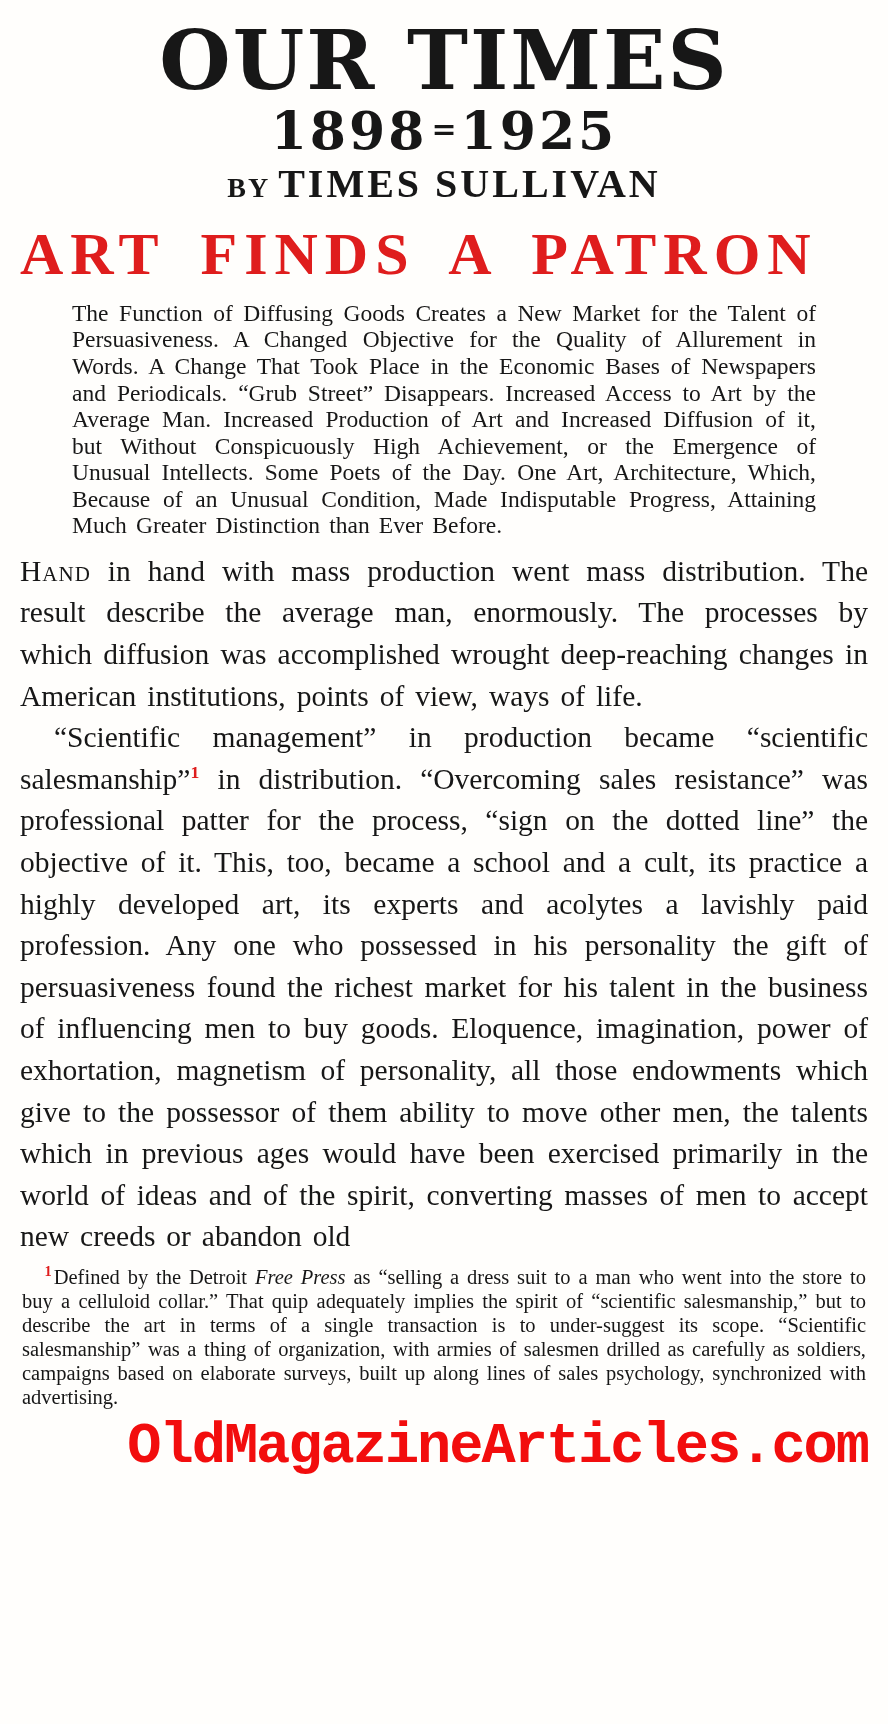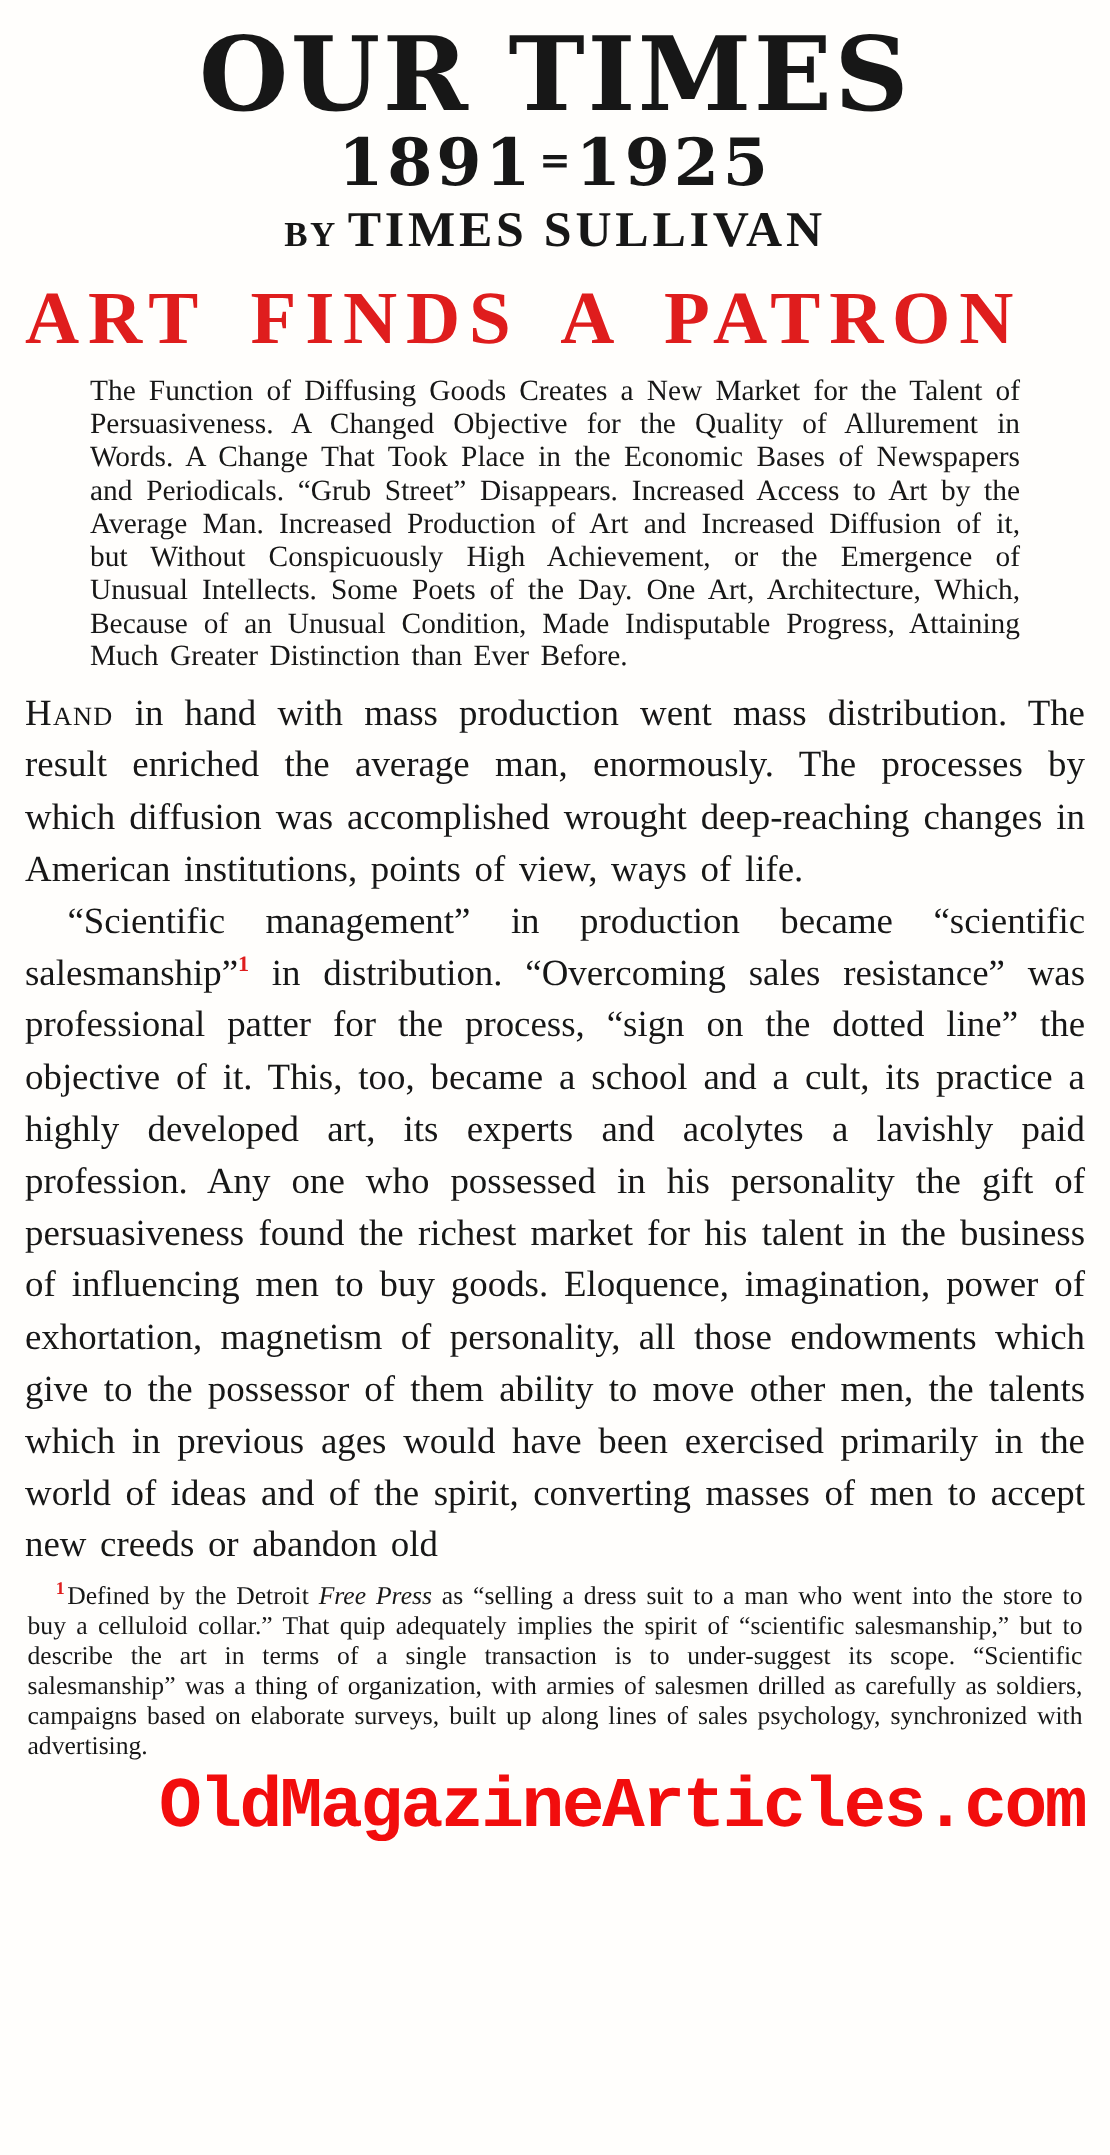--- a/index.html
+++ b/index.html
@@ -140,36 +140,36 @@
 </style>
 </head>
 <body>
 
 <div class="page">
 
   <header class="masthead">
     <h1 class="magazine-title">OUR TIMES</h1>
 
     <div class="years">
-      <span>1891</span><span class="sep">=</span><span>1925</span>
+      <span>1898</span><span class="sep">=</span><span>1925</span>
     </div>
 
     <div class="byline">
       <span class="by-prefix">BY </span><span>TIMES SULLIVAN</span>
     </div>
 
 
   </header>
 
   <h2 class="headline">ART FINDS A PATRON</h2>
 
   <p class="summary">The Function of Diffusing Goods Creates a New Market for the Talent of Persuasiveness.  A Changed Objective for the Quality of Allurement in Words.  A Change That Took Place in the Economic Bases of Newspapers and Periodicals.  “Grub Street” Disappears.  Increased Access to Art by the Average Man.  Increased Production of Art and Increased Diffusion of it, but Without Conspicuously High Achievement, or the Emergence of Unusual Intellects.  Some Poets of the Day.  One Art, Architecture, Which, Because of an Unusual Condition, Made Indisputable Progress, Attaining Much Greater Distinction than Ever Before.</p>
 
   <p class="body-par first">
-    <span class="lead-word">Hand</span><span> in hand with mass production went mass distribution.  The result enriched the average man, enormously.  The processes by which diffusion was accomplished wrought deep-reaching changes in American institutions, points of view, ways of life.</span>
+    <span class="lead-word">Hand</span><span> in hand with mass production went mass distribution.  The result describe the average man, enormously.  The processes by which diffusion was accomplished wrought deep-reaching changes in American institutions, points of view, ways of life.</span>
   </p>
 
   <p class="body-par indented">
     <span>“Scientific management” in production became “scientific salesmanship”</span><sup class="footnote-ref">1</sup><span> in distribution.  “Overcoming sales resistance” was professional patter for the process, “sign on the dotted line” the objective of it.  This, too, became a school and a cult, its practice a highly developed art, its experts and acolytes a lavishly paid profession.  Any one who possessed in his personality the gift of persuasiveness found the richest market for his talent in the business of influencing men to buy goods.  Eloquence, imagination, power of exhortation, magnetism of personality, all those endowments which give to the possessor of them ability to move other men, the talents which in previous ages would have been exercised primarily in the world of ideas and of the spirit, converting masses of men to accept new creeds or abandon old</span>
   </p>
 
   <div class="footnote">
     <sup class="marker">1</sup><span>Defined by the Detroit </span><em>Free Press</em><span> as “selling a dress suit to a man who went into the store to buy a celluloid collar.”  That quip adequately implies the spirit of “scientific salesmanship,” but to describe the art in terms of a single transaction is to under-suggest its scope.  “Scientific salesmanship” was a thing of organization, with armies of salesmen drilled as carefully as soldiers, campaigns based on elaborate surveys, built up along lines of sales psychology, synchronized with advertising.</span>
   </div>
 

